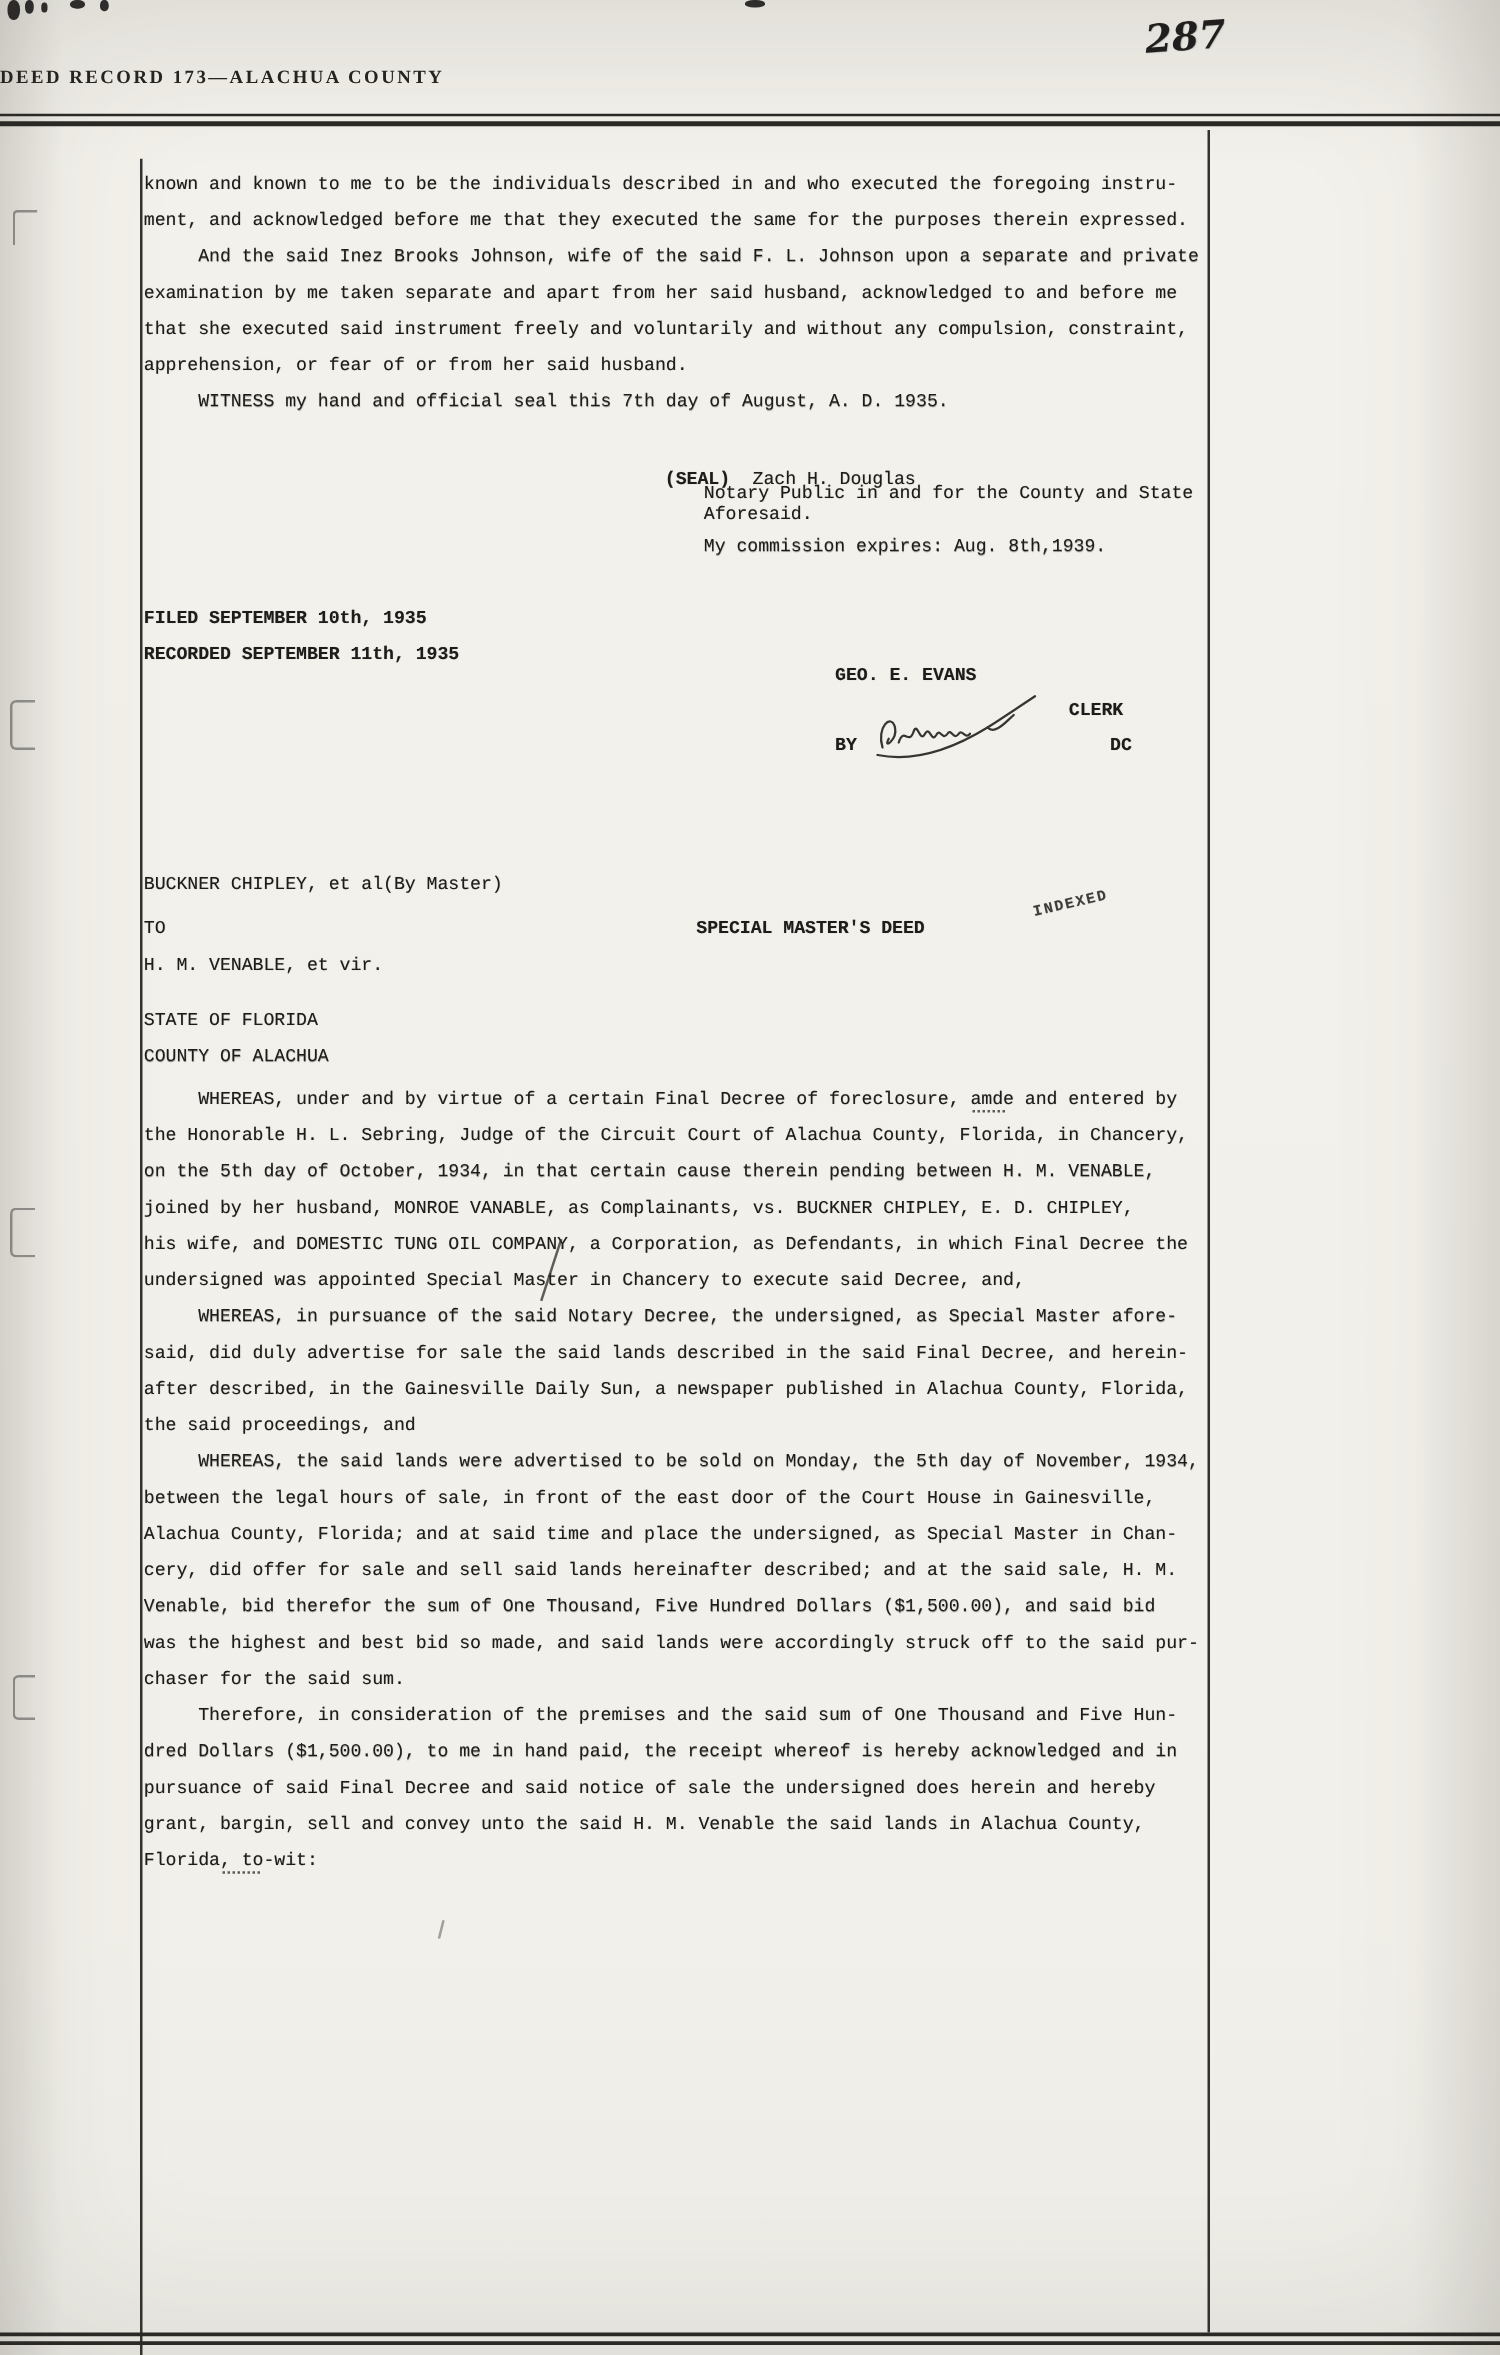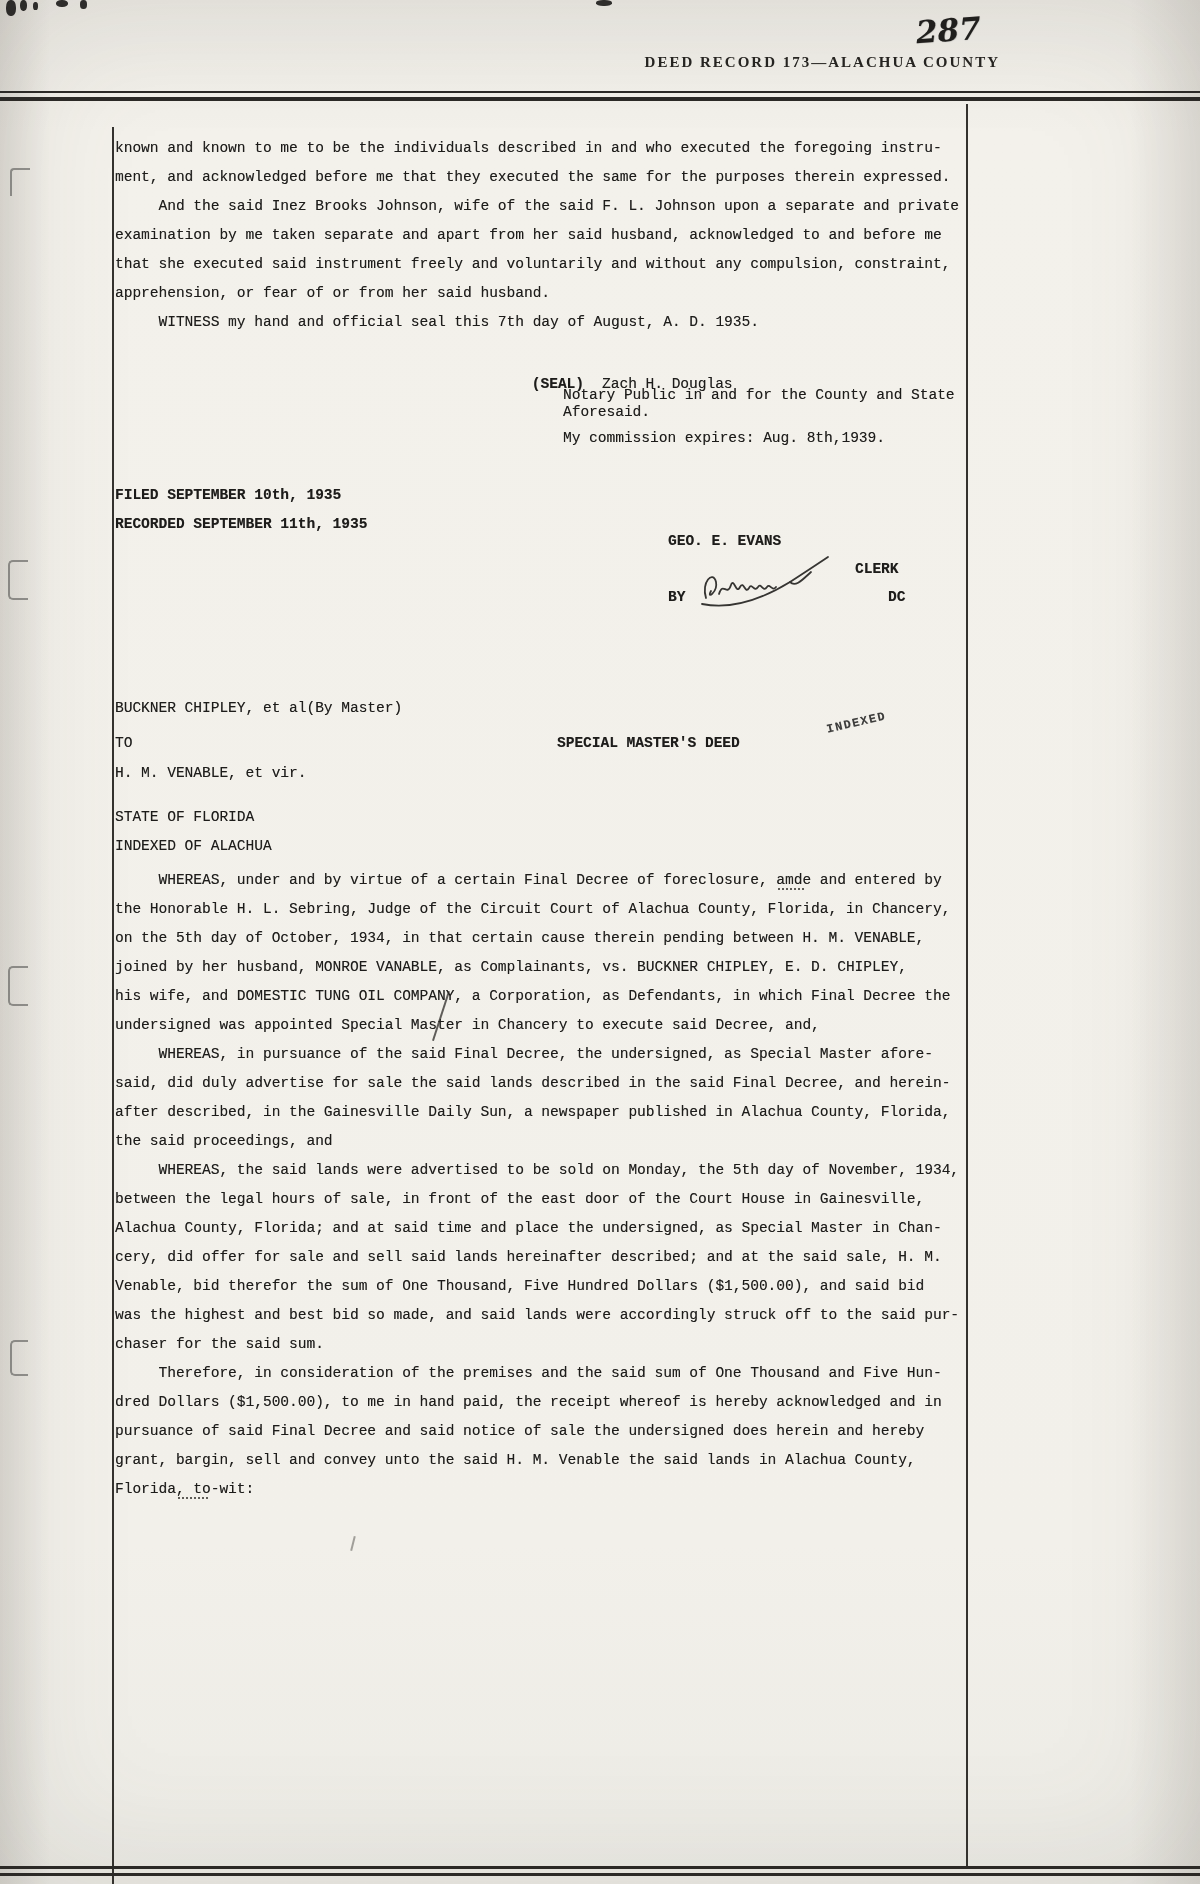--- a/index.html
+++ b/index.html
@@ -13,21 +13,21 @@
     font-family:"Liberation Mono","DejaVu Sans Mono",monospace;
     color:#1d1c1a;
   }
   .mono{font-size:14.5px;color:#1d1c1a;text-shadow:.2px .2px .6px rgba(25,25,25,.45);}
   .block{position:absolute;}
   .line{height:29px;line-height:29px;white-space:pre;}
   .tight-line{height:17px;line-height:17px;white-space:pre;}
   .t{position:absolute;height:22px;line-height:22px;white-space:pre;}
   .bold{font-weight:bold;}
   .header-title{
-    position:absolute;left:0;top:54px;width:1000px;text-align:right;
+    position:absolute;left:0;top:54px;width:1000px;text-align:left;
     font-family:"Liberation Serif","DejaVu Serif",serif;font-weight:600;
     font-size:15px;letter-spacing:2px;color:#262421;
   }
   .pageno{
     position:absolute;left:916px;top:12px;
     font-family:"DejaVu Serif","Liberation Serif",serif;font-style:italic;font-weight:600;
     font-size:31px;color:#201f1d;transform:rotate(-4deg);
     text-shadow:.4px .4px .8px rgba(30,30,30,.35);
   }
   .rule-h{position:absolute;left:0;width:1200px;background:#2b2926;}
@@ -106,30 +106,30 @@
   </svg>
   <div class="t mono bold" style="left:888px;top:586px">DC</div>
 
   <div class="t mono" style="left:115px;top:697px">BUCKNER CHIPLEY, et al(By Master)</div>
   <div class="t mono" style="left:115px;top:732px">TO</div>
   <div class="t mono bold" style="left:557px;top:732px">SPECIAL MASTER'S DEED</div>
   <div class="stamp mono">INDEXED</div>
   <div class="t mono" style="left:115px;top:762px">H. M. VENABLE, et vir.</div>
 
   <div class="t mono" style="left:115px;top:806px">STATE OF FLORIDA</div>
-  <div class="t mono" style="left:115px;top:835px">INDEXED OF ALACHUA</div>
+  <div class="t mono" style="left:115px;top:835px">COUNTY OF ALACHUA</div>
 
   <div class="mono block" style="left:115px;top:866px;width:870px">
       <div class="line">     WHEREAS, under and by virtue of a certain Final Decree of foreclosure, amde and entered by</div>
       <div class="line">the Honorable H. L. Sebring, Judge of the Circuit Court of Alachua County, Florida, in Chancery,</div>
       <div class="line">on the 5th day of October, 1934, in that certain cause therein pending between H. M. VENABLE,</div>
       <div class="line">joined by her husband, MONROE VANABLE, as Complainants, vs. BUCKNER CHIPLEY, E. D. CHIPLEY,</div>
       <div class="line">his wife, and DOMESTIC TUNG OIL COMPANY, a Corporation, as Defendants, in which Final Decree the</div>
       <div class="line">undersigned was appointed Special Master in Chancery to execute said Decree, and,</div>
-      <div class="line">     WHEREAS, in pursuance of the said Final Decree, the undersigned, as Special Master afore-</div>
+      <div class="line">     WHEREAS, in pursuance of the said Notary Decree, the undersigned, as Special Master afore-</div>
       <div class="line">said, did duly advertise for sale the said lands described in the said Final Decree, and herein-</div>
       <div class="line">after described, in the Gainesville Daily Sun, a newspaper published in Alachua County, Florida,</div>
       <div class="line">the said proceedings, and</div>
       <div class="line">     WHEREAS, the said lands were advertised to be sold on Monday, the 5th day of November, 1934,</div>
       <div class="line">between the legal hours of sale, in front of the east door of the Court House in Gainesville,</div>
       <div class="line">Alachua County, Florida; and at said time and place the undersigned, as Special Master in Chan-</div>
       <div class="line">cery, did offer for sale and sell said lands hereinafter described; and at the said sale, H. M.</div>
       <div class="line">Venable, bid therefor the sum of One Thousand, Five Hundred Dollars ($1,500.00), and said bid</div>
       <div class="line">was the highest and best bid so made, and said lands were accordingly struck off to the said pur-</div>
       <div class="line">chaser for the said sum.</div>

